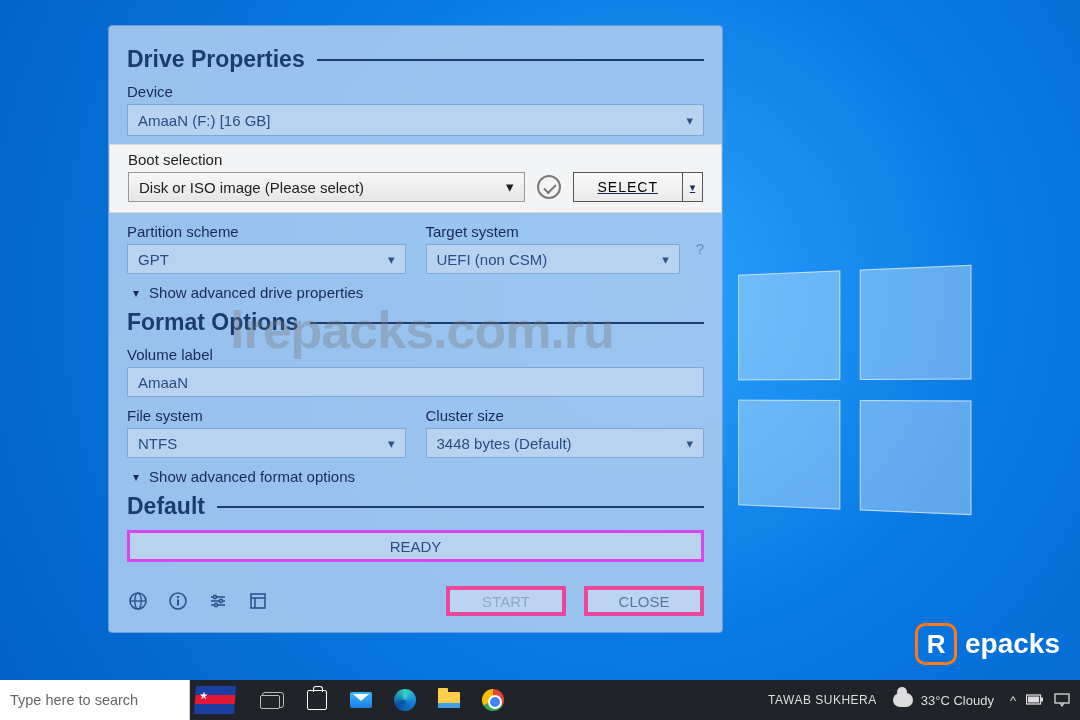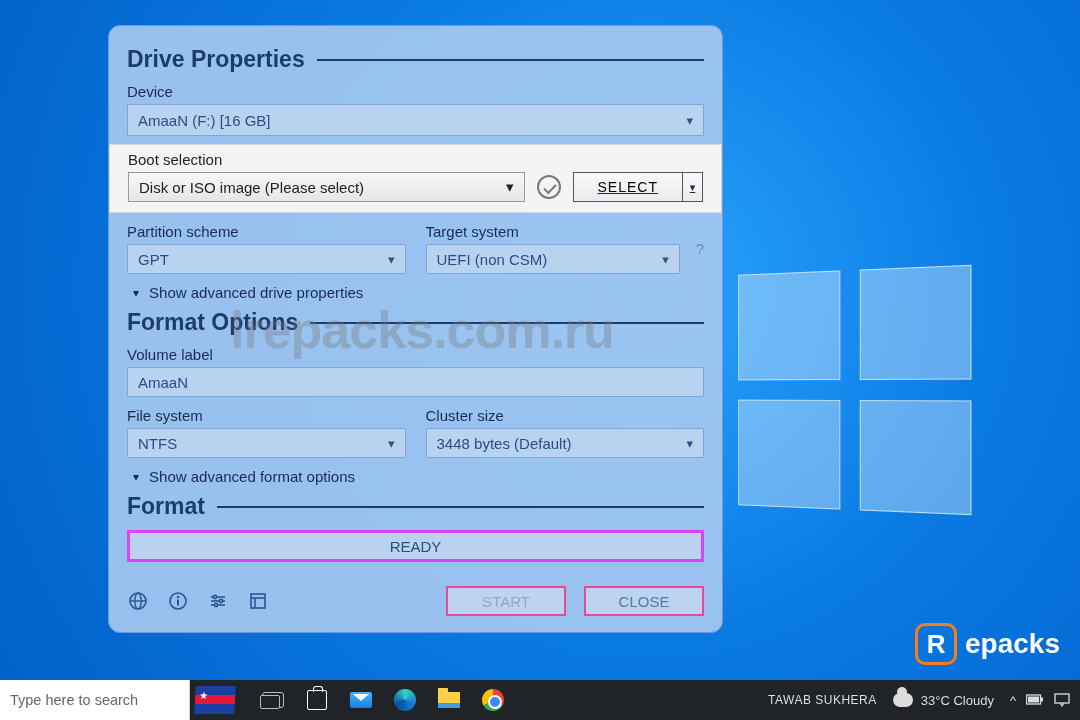--- a/index.html
+++ b/index.html
@@ -53,21 +53,21 @@
     margin-right: 4px;
   }
 
   
   .dialog {
     position: absolute;
     left: 108px; top: 25px;
     width: 615px;
     background: rgba(165, 200, 240, 0.92);
     border: 1px solid #6e9bd6;
-    border-radius: 12px;
+    border-radius: 4px;
     padding: 14px 18px 16px 18px;
     font-size: 14.5px;
     color: #1a2a55;
     z-index: 3;
   }
   .section-header {
     display: flex; align-items: center; gap: 12px;
     margin: 6px 0 10px 0;
   }
   .section-header h2 {
@@ -163,21 +163,21 @@
   .bottom-row {
     display:flex; align-items:center; justify-content:space-between;
     margin-top: 24px;
   }
   .tool-icons { display:flex; gap:18px; color:#2b568f; }
   .tool-icons span { width:22px; height:22px; display:flex; align-items:center; justify-content:center; cursor:pointer; }
   .action-buttons { display:flex; gap:18px; }
   .action-buttons button {
     width: 120px; height: 30px;
     background:#bcd4f1;
-    border:2px solid #ec4899;
+    border:4px solid #ec4899;
     color:#5a789f;
     font-size:15px;
     cursor:pointer;
   }
   .action-buttons button.start { color:#90a8c3; }
 
   
   .taskbar {
     position:absolute; left:0; right:0; bottom:0;
     height:40px;
@@ -328,21 +328,21 @@
       </div>
     </div>
   </div>
 
   <div class="expander">
     <span class="chev">▾</span>
     <span>Show advanced format options</span>
   </div>
 
   <div class="section-header">
-    <h2>Format</h2>
+    <h2>Default</h2>
     <div class="rule"></div>
   </div>
   <div class="status-bar">
     <span>READY</span>
   </div>
 
   <div class="bottom-row">
     <div class="tool-icons">
       <span>
         <svg width="20" height="20" viewBox="0 0 20 20">

